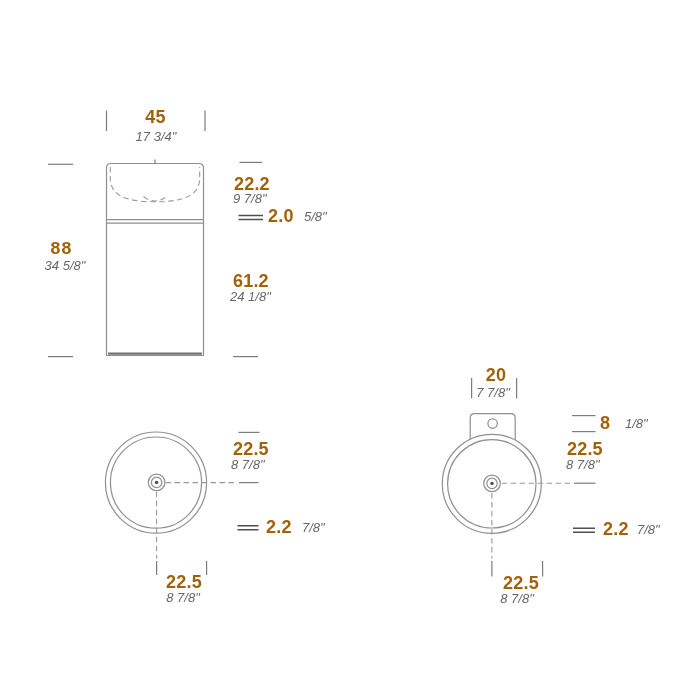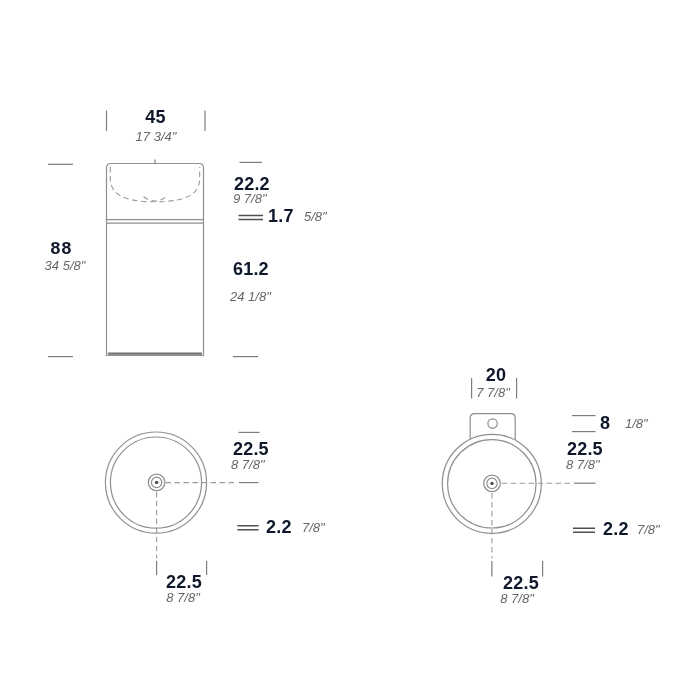--- a/index.html
+++ b/index.html
@@ -2,21 +2,21 @@
 <html><head>
 <meta charset="utf-8">
 <style>
   html,body{margin:0;padding:0;background:#ffffff;}
   .canvas{
     position:relative;width:700px;height:700px;background:#ffffff;
     font-family:"Liberation Sans",sans-serif;overflow:hidden;
   }
   .canvas svg{position:absolute;left:0;top:0;}
   .dim-cm{
-    position:absolute;font-size:18px;font-weight:700;color:#0f172a;
+    position:absolute;font-size:18px;font-weight:700;color:#a16207;
     line-height:1;white-space:nowrap;letter-spacing:.2px;
   }
   .dim-in{
     position:absolute;font-size:13px;font-style:italic;font-weight:400;
     color:#666666;line-height:1;white-space:nowrap;
   }
   .center{text-align:center;}
   
   .outline{stroke:#8f8f8f;stroke-width:1.2;fill:none;stroke-linecap:round;}
   .fillwhite{fill:#ffffff;}
@@ -105,24 +105,24 @@
 
   <span class="dim-cm center" style="left:129px;top:108px;width:53px;">45</span>
   <span class="dim-in center" style="left:116px;top:130px;width:80px;">17 3/4"</span>
 
   <span class="dim-cm center" style="left:21px;top:240px;width:80px;font-family:Liberation Mono, monospace;">88</span>
   <span class="dim-in center" style="left:25px;top:259px;width:80px;">34 5/8"</span>
 
   <span class="dim-cm" style="left:234px;top:175px;">22.2</span>
   <span class="dim-in" style="left:233px;top:192px;">9 7/8"</span>
 
-  <span class="dim-cm" style="left:268px;top:207px;">1.7</span>
+  <span class="dim-cm" style="left:268px;top:207px;">2.0</span>
   <span class="dim-in" style="left:304px;top:210px;">5/8"</span>
 
-  <span class="dim-cm" style="left:233px;top:260px;">61.2</span>
+  <span class="dim-cm" style="left:233px;top:272px;">61.2</span>
   <span class="dim-in" style="left:230px;top:290px;">24 1/8"</span>
 
   <span class="dim-cm" style="left:233px;top:440px;">22.5</span>
   <span class="dim-in" style="left:231px;top:458px;">8 7/8"</span>
 
   <span class="dim-cm" style="left:266px;top:518px;">2.2</span>
   <span class="dim-in" style="left:302px;top:521px;">7/8"</span>
 
   <span class="dim-cm center" style="left:158px;top:573px;width:52px;">22.5</span>
   <span class="dim-in center" style="left:151px;top:591px;width:64px;">8 7/8"</span>

